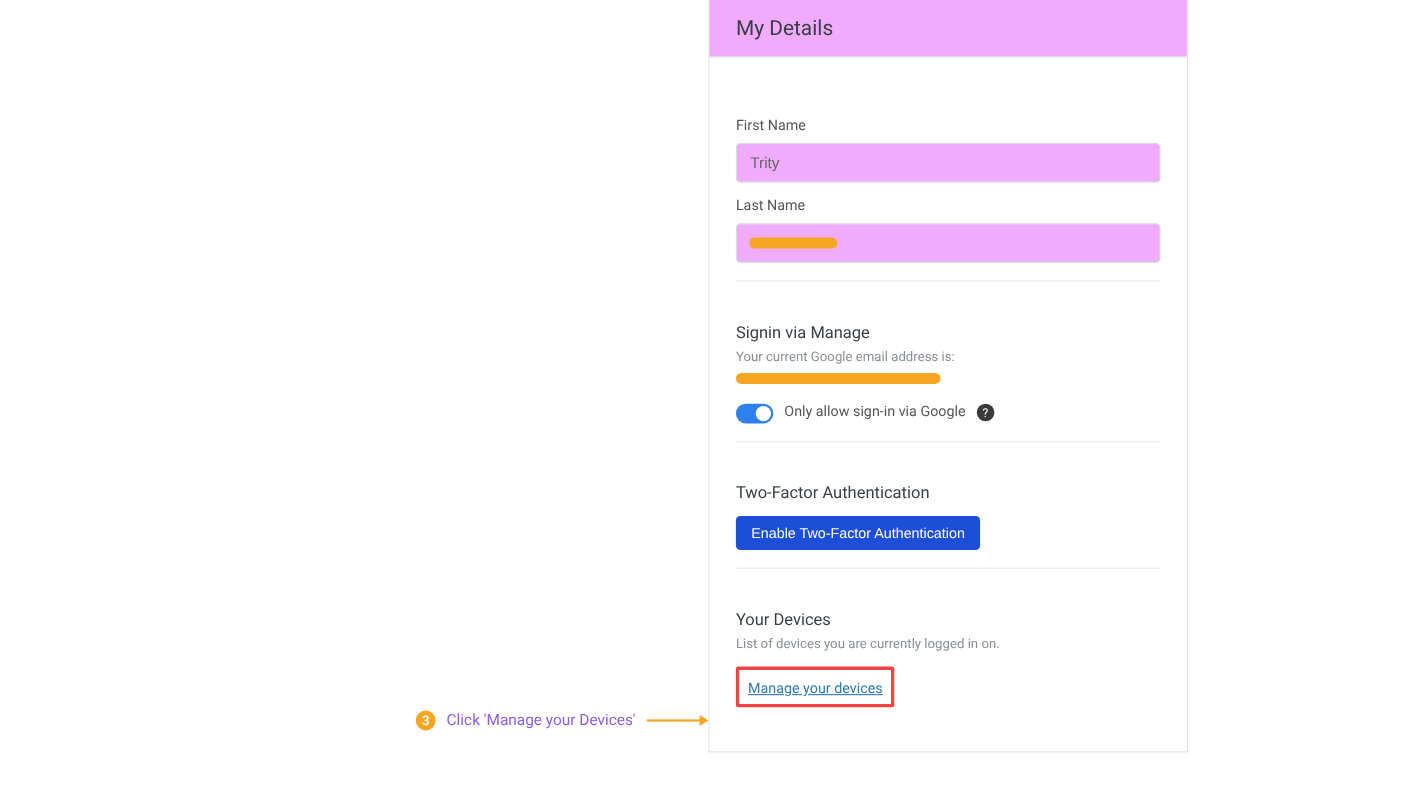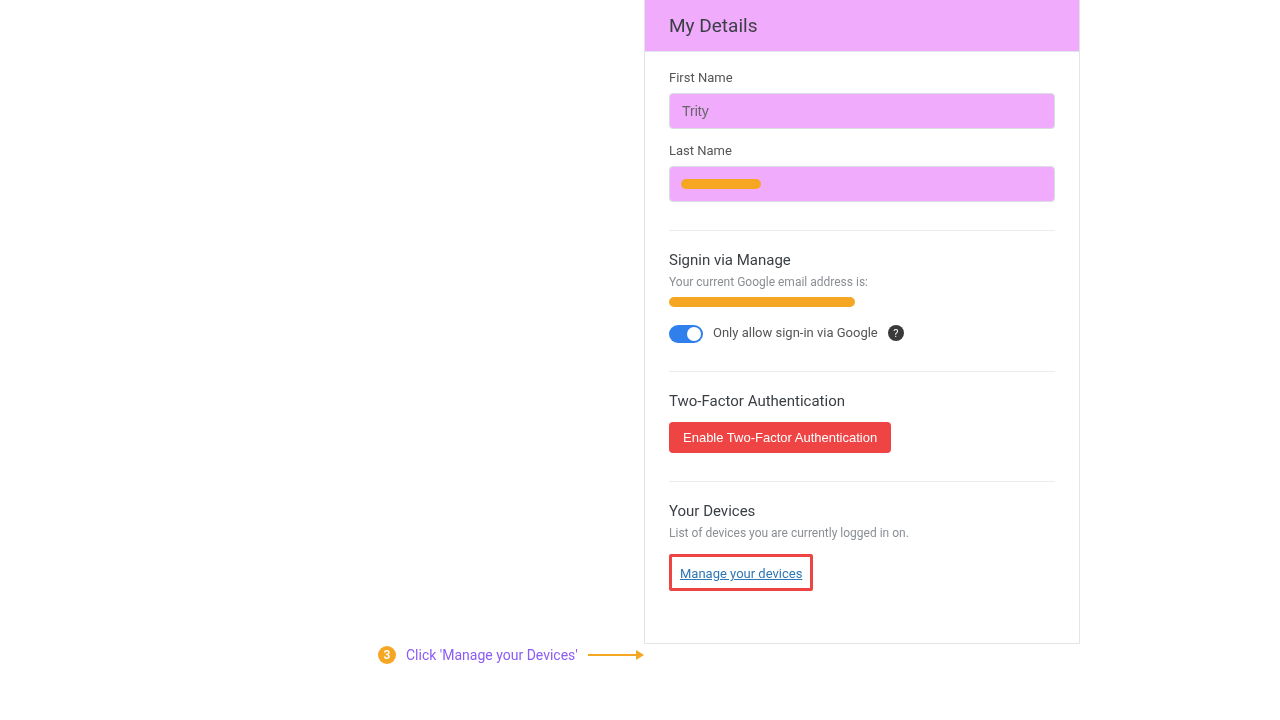--- a/index.html
+++ b/index.html
@@ -27,22 +27,23 @@
   .panel-header h1 {
     font-size: 19px;
     font-weight: 400;
     color: #3a3f44;
   }
   .panel-body {
     padding: 18px 24px 24px 24px;
   }
   .section {
     border-bottom: 1px solid #ececec;
-    padding-bottom: 28px;
+    padding-bottom: 16px;
     margin-bottom: 20px;
+    margin-top: 37px;
   }
   .section:last-child { border-bottom: none; margin-bottom: 0; }
   .label {
     font-size: 13px;
     color: #555;
     margin-bottom: 8px;
     display: block;
   }
   .heading {
     font-size: 15px;
@@ -120,21 +121,21 @@
     justify-content: center;
   }
   .link {
     color: #2f77b5;
     font-size: 13px;
     text-decoration: underline;
     cursor: pointer;
     display: inline-block;
   }
   .btn-primary {
-    background: #ef4444;
+    background: #1d4ed8;
     color: #fff;
     border: none;
     border-radius: 4px;
     padding: 8px 14px;
     font-size: 13px;
     cursor: pointer;
   }
   .highlight-box {
     border: 3px solid #ef4444;
     border-radius: 2px;

